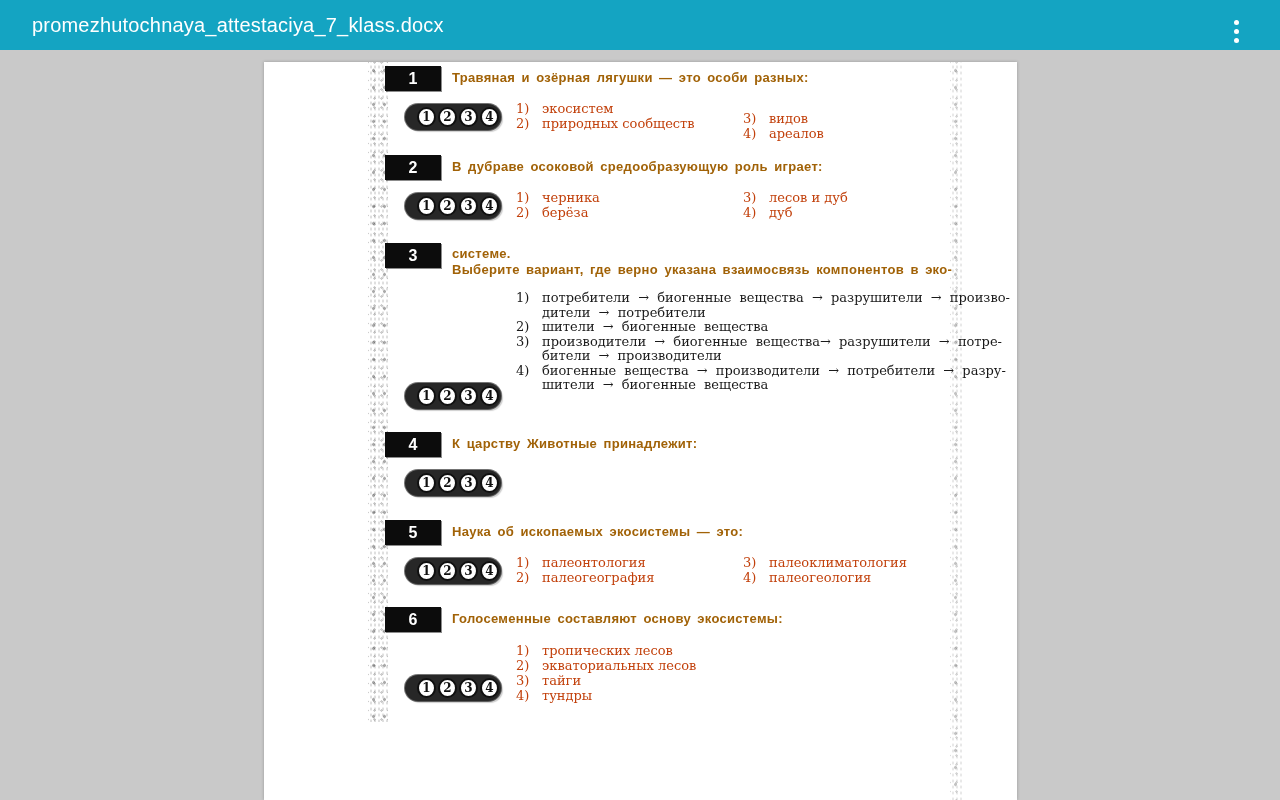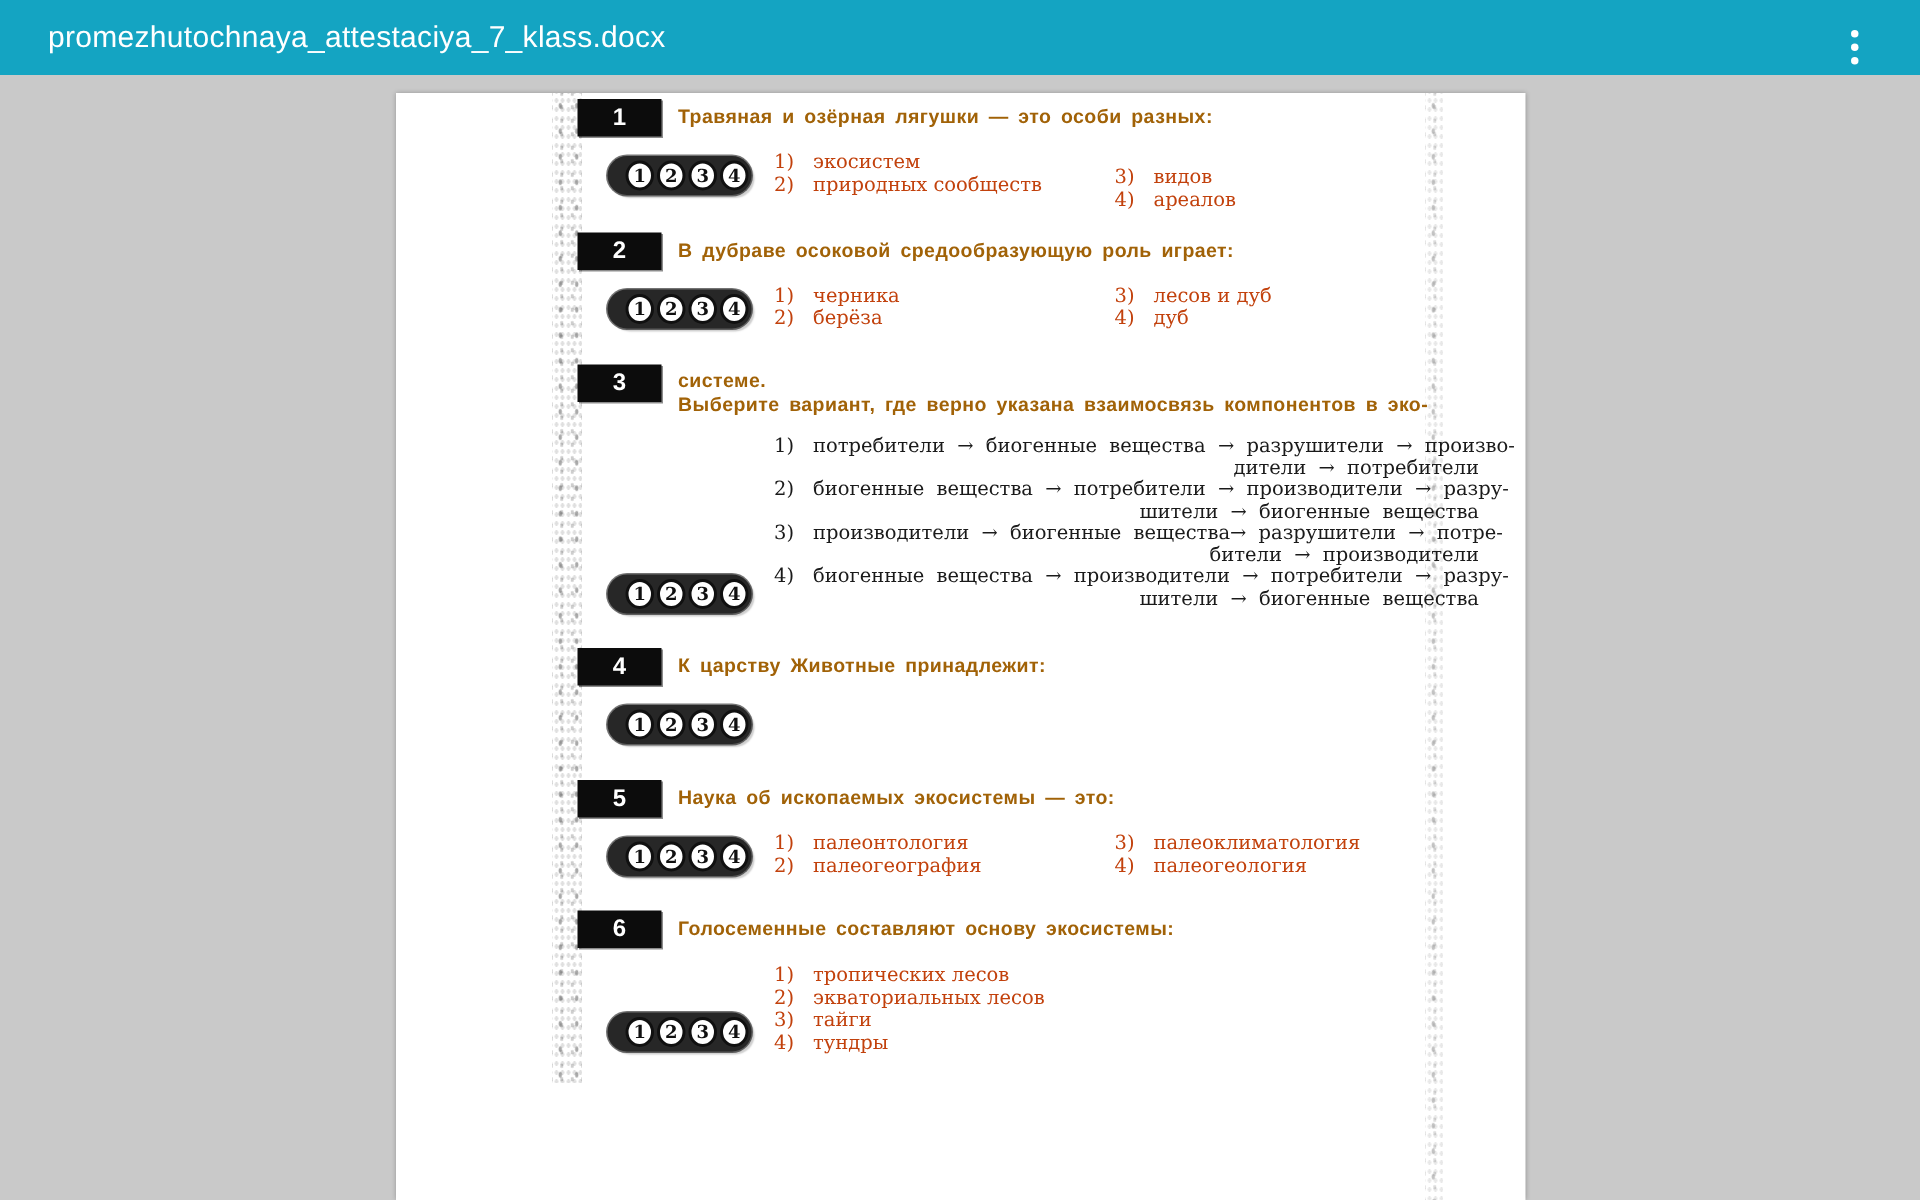--- a/index.html
+++ b/index.html
@@ -45,21 +45,21 @@
   
   .opts { position:absolute; color:#c2410c; font:13px "DejaVu Serif",serif; line-height:15px; }
   .opt  { white-space:nowrap; }
   .onum { display:inline-block; width:26px; }
 
   
   .lopts { position:absolute; left:252px; top:229px; width:470px; color:#1a1a1a;
            font:13px "DejaVu Serif",serif; line-height:14.5px; }
   .lopt  { position:relative; padding-left:26px; }
   .lopt .onum { position:absolute; left:0; top:0; }
-  .lopt span.ln { display:block; white-space:nowrap; word-spacing:4px;text-align:right; }
+  .lopt span.ln { display:block; white-space:nowrap; word-spacing:4px; }
 
   
   .pill { position:absolute; left:141px; width:96px; height:26px; background:#272727;
           border-radius:13px; display:flex; align-items:center; justify-content:flex-end;
           gap:2px; padding-right:2px;
           box-shadow:0 0 0 1px rgba(0,0,0,.55), 2px 2px 1px rgba(60,60,60,.25); }
   .bubble { width:19px; height:20px; background:#ffffff; border:2px solid #101010;
             border-radius:50%; font:bold 12px "DejaVu Serif",serif; color:#101010;
             display:flex; align-items:center; justify-content:center; }
 </style>
@@ -120,21 +120,20 @@
       <span style="display:block">Выберите вариант, где верно указана взаимосвязь компонентов в эко-</span>
     </div>
     <div class="lopts">
       <div class="lopt">
         <span class="onum">1)</span>
         <span class="ln">потребители → биогенные вещества → разрушители → произво-</span>
         <span class="ln">дители → потребители</span>
       </div>
       <div class="lopt">
         <span class="onum">2)</span>
-        <span class="ln">биогенные вещества → потребители → производители → разру-</span>
         <span class="ln">шители → биогенные вещества</span>
       </div>
       <div class="lopt">
         <span class="onum">3)</span>
         <span class="ln">производители → биогенные вещества→ разрушители → потре-</span>
         <span class="ln">бители → производители</span>
       </div>
       <div class="lopt">
         <span class="onum">4)</span>
         <span class="ln">биогенные вещества → производители → потребители → разру-</span>

